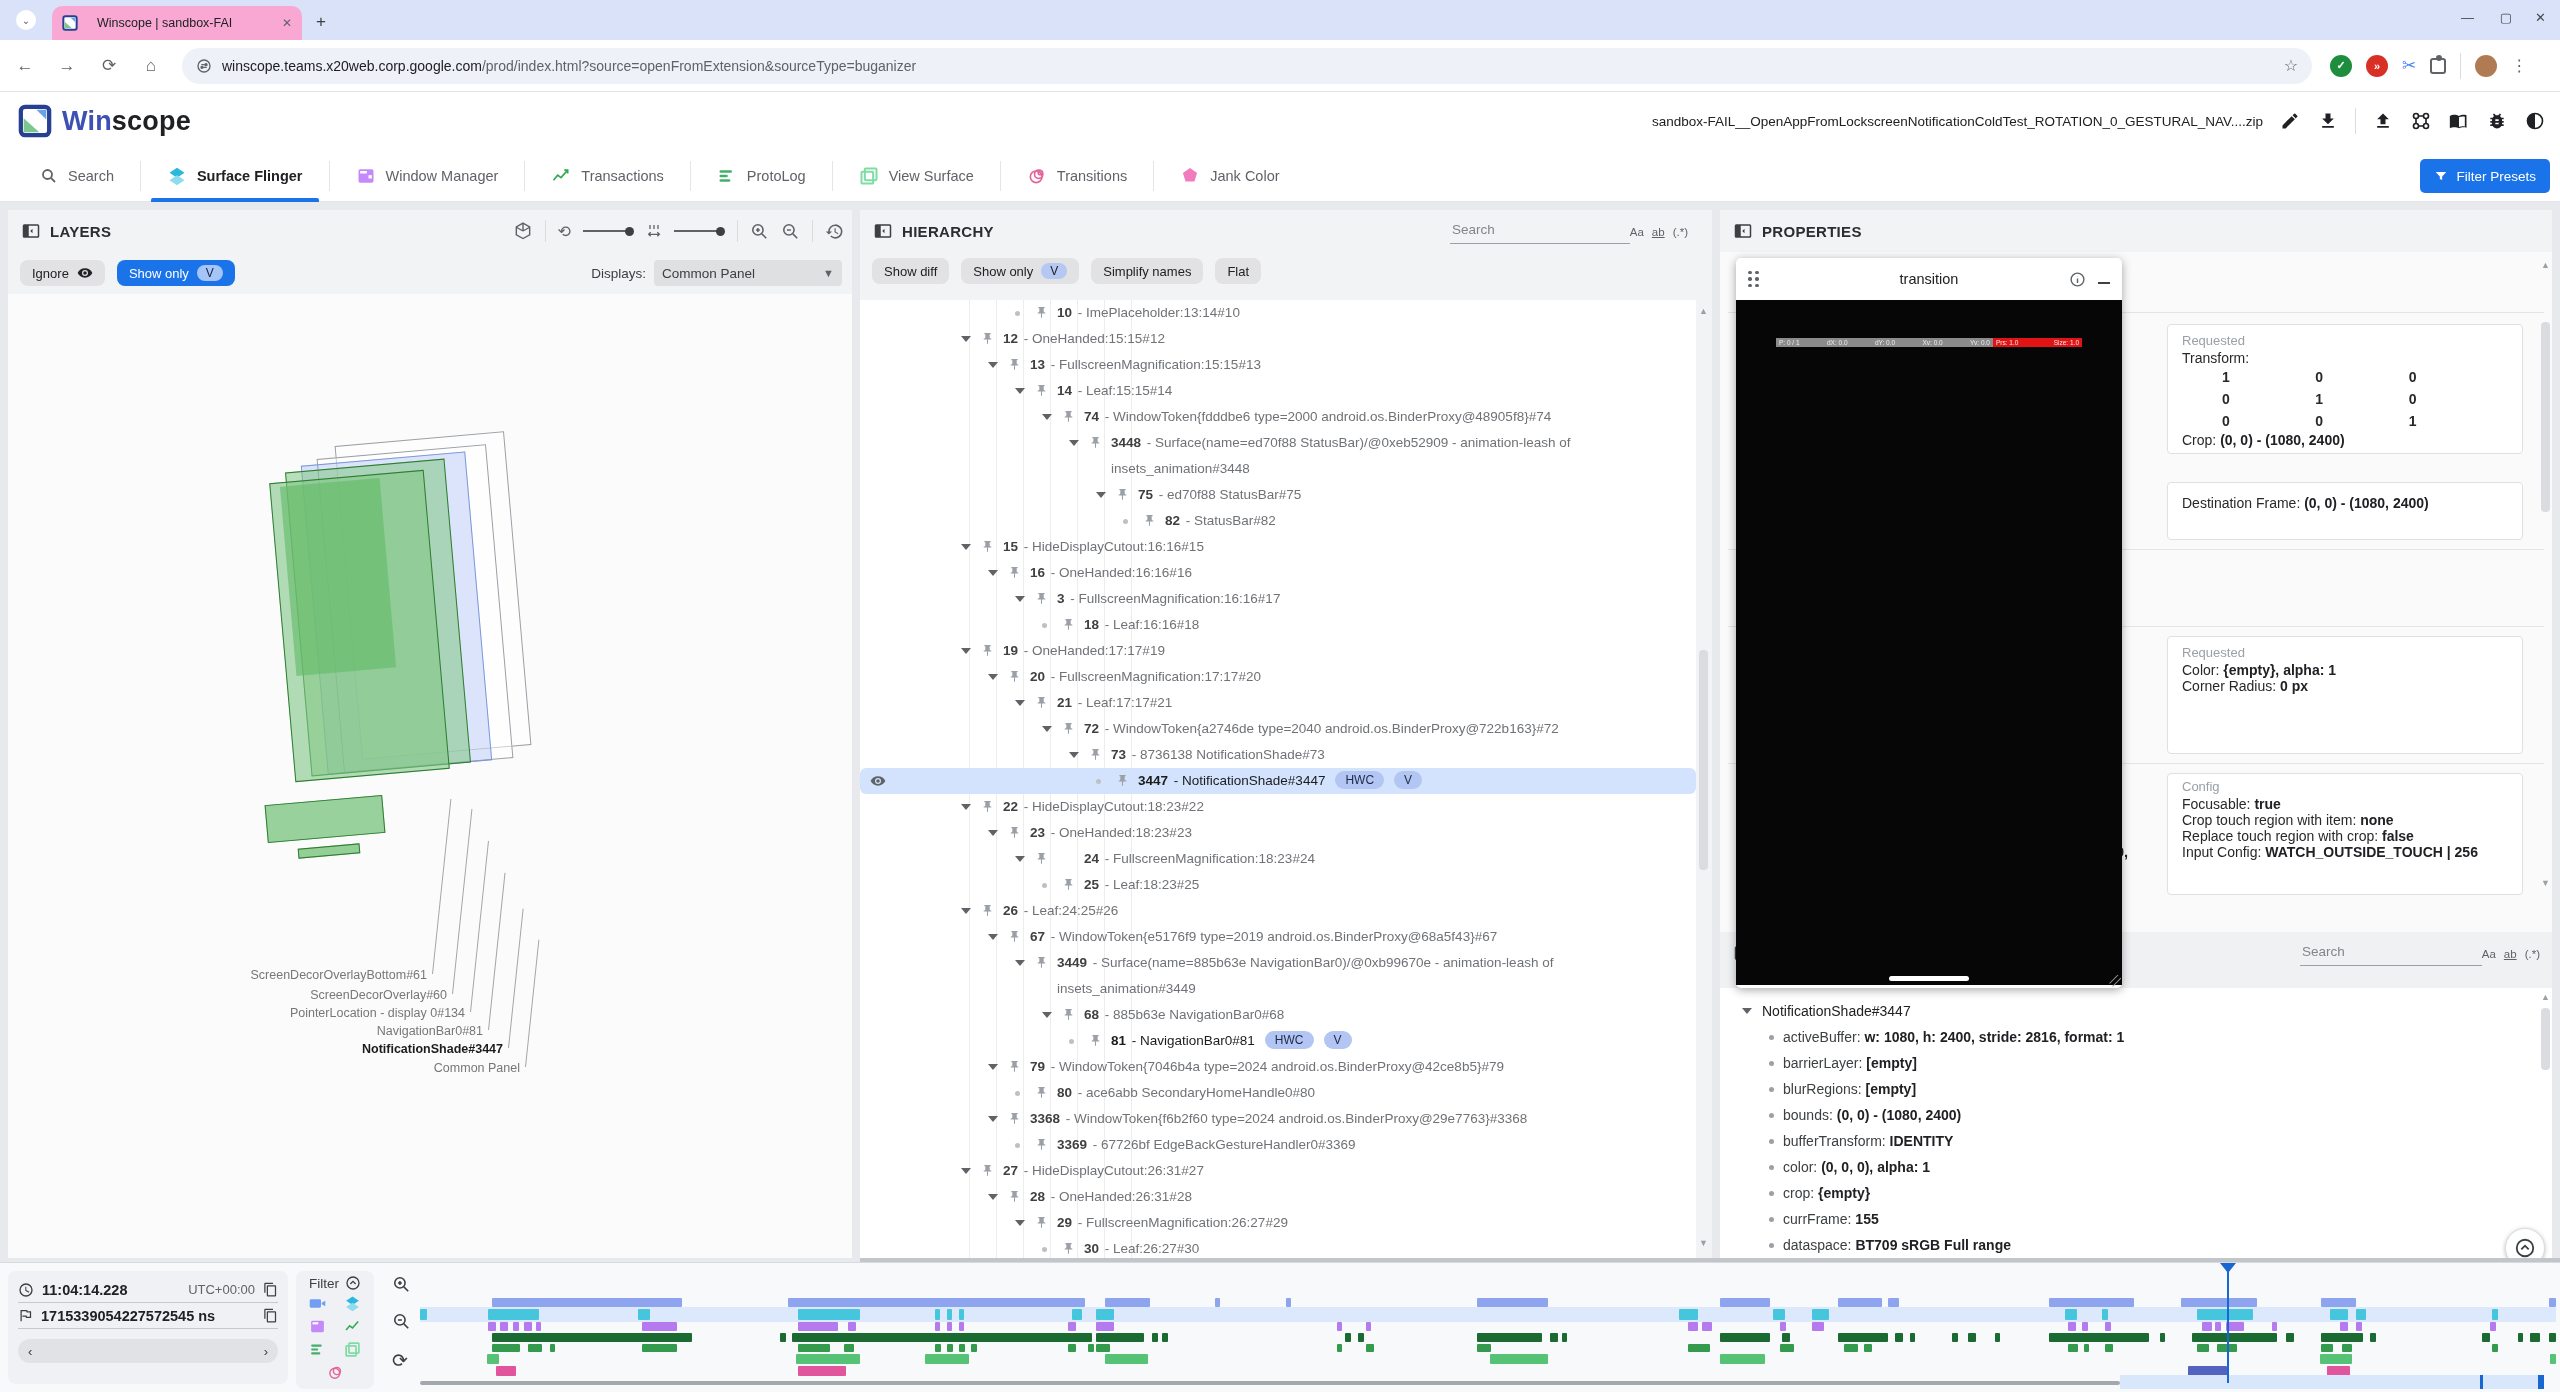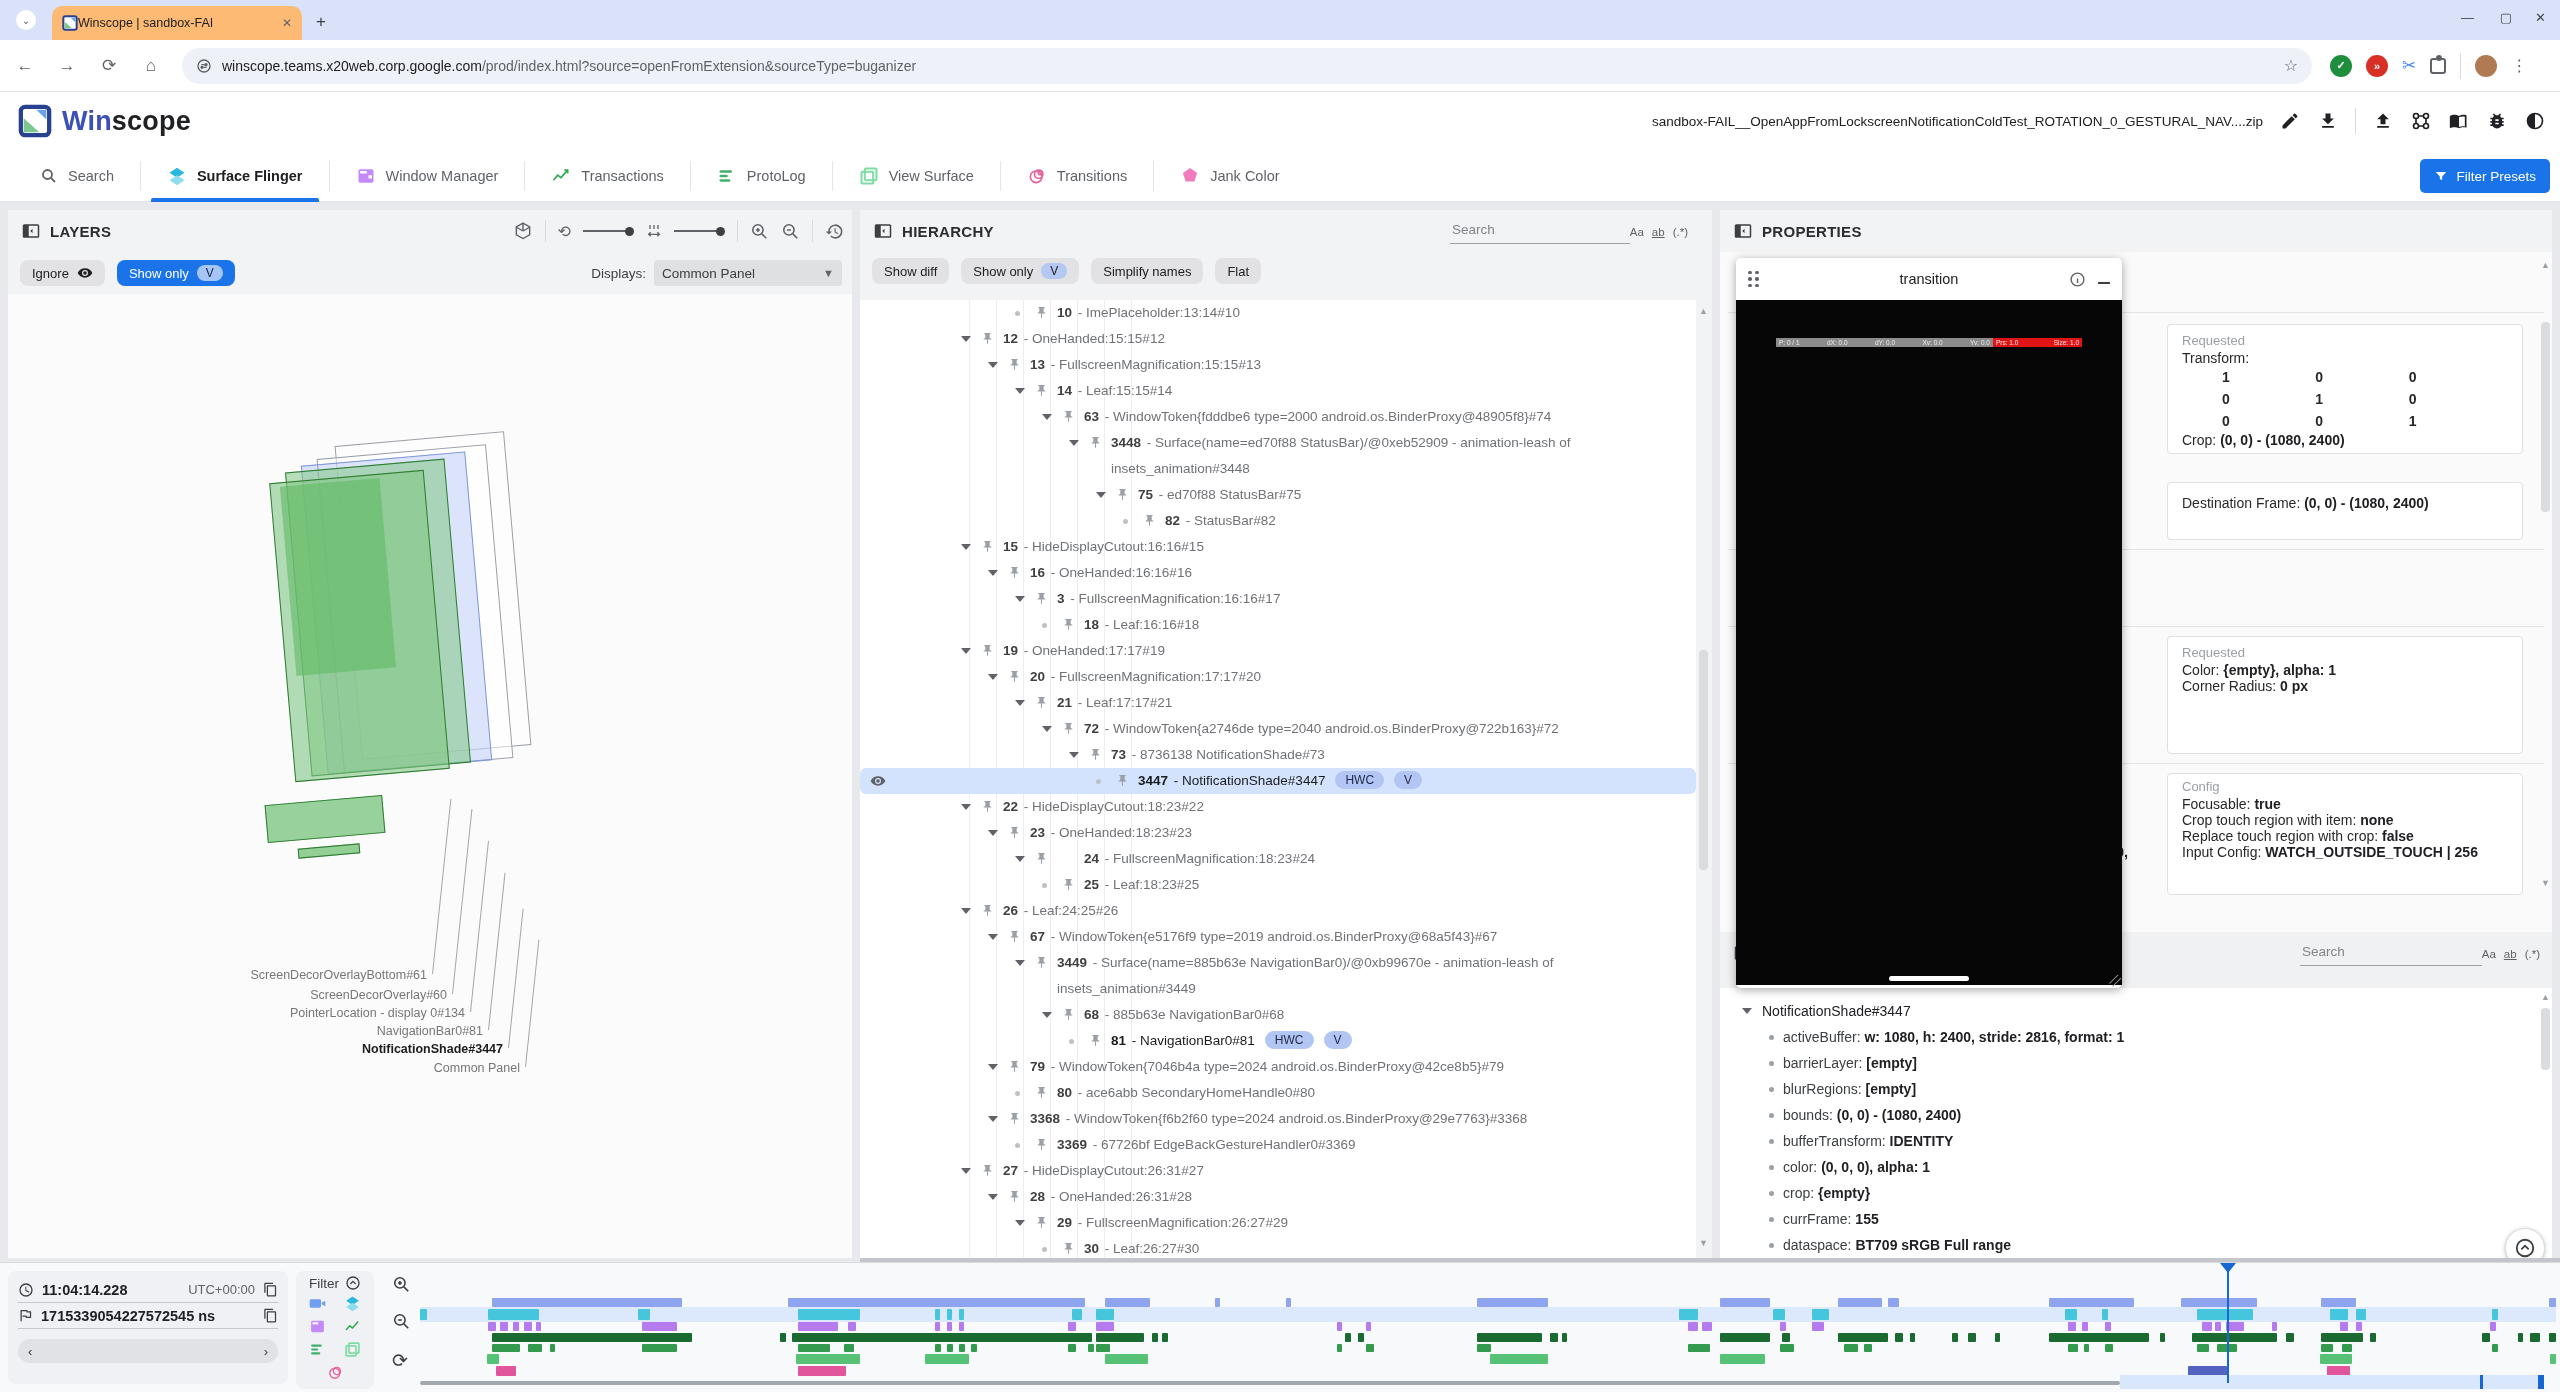--- a/index.html
+++ b/index.html
@@ -1,21 +1,21 @@
 <!DOCTYPE html>
 <html><head>
 <meta charset="utf-8">
 <style>
 *{margin:0;padding:0;box-sizing:border-box}
 html,body{width:2560px;height:1392px;font-family:"Liberation Sans",sans-serif;background:#e7e9ec;overflow:hidden;color:#202124;position:relative}
 .abs{position:absolute}
 svg{display:block}
 
 #tabstrip{position:absolute;left:0;top:0;width:2560px;height:40px;background:#d9e2f8}
-#tab{position:absolute;left:52px;top:6px;width:250px;height:34px;background:#fdba74;border-radius:10px 10px 0 0;display:flex;align-items:center;padding:1px 10px;gap:0}
+#tab{position:absolute;left:52px;top:6px;width:250px;height:34px;background:#f9a8d4;border-radius:10px 10px 0 0;display:flex;align-items:center;padding:1px 10px;gap:19px}
 #tab .ttl{font-size:12.5px;white-space:nowrap;overflow:hidden;max-width:180px}
 .winctl{position:absolute;top:10px;color:#45484d;font-size:13px}
 #toolbar{position:absolute;left:0;top:40px;width:2560px;height:52px;background:#fff;border-bottom:1px solid #e0e3e8;display:flex;align-items:center}
 .tbicon{width:34px;height:34px;border-radius:50%;display:flex;align-items:center;justify-content:center;color:#5f6368;font-size:17px;margin-left:8px}
 #omnibox{height:36px;flex:0 0 2130px;margin-left:14px;background:#eef1f8;border-radius:18px;display:flex;align-items:center;padding:0 14px;gap:10px}
 #omnibox .url{font-size:14px;white-space:nowrap;overflow:hidden}
 #omnibox .url .dom{color:#202124}
 #omnibox .url .path{color:#5f6368}
 .extrow{display:flex;align-items:center;gap:14px;margin-left:18px}
 .crc{width:22px;height:22px;border-radius:50%;display:flex;align-items:center;justify-content:center;color:#fff;font-size:11px;font-weight:bold}
@@ -439,21 +439,21 @@
         </span><span class="tlabel" style="margin-left: 170px; max-width: 662px;"><b>13</b> - FullscreenMagnification:15:15#13</span></div>
       <div class="trow" style="top: 78px; height: 26px;"><span class="arrow" style="left: 155px;"></span><span class="pin" style="left: 175px;">
           <svg width="13" height="13" viewBox="0 0 24 24" fill="#9aa0a6">
             <path d="M16 9V4h1c.55 0 1-.45 1-1s-.45-1-1-1H7c-.55 0-1 .45-1 1s.45 1 1 1h1v5c0 1.66-1.34 3-3 3v2h5.97v7l1 1 1-1v-7H19v-2c-1.66 0-3-1.34-3-3z"></path>
           </svg>
         </span><span class="tlabel" style="margin-left: 197px; max-width: 635px;"><b>14</b> - Leaf:15:15#14</span></div>
       <div class="trow" style="top: 104px; height: 26px;"><span class="arrow" style="left: 182px;"></span><span class="pin" style="left: 202px;">
           <svg width="13" height="13" viewBox="0 0 24 24" fill="#9aa0a6">
             <path d="M16 9V4h1c.55 0 1-.45 1-1s-.45-1-1-1H7c-.55 0-1 .45-1 1s.45 1 1 1h1v5c0 1.66-1.34 3-3 3v2h5.97v7l1 1 1-1v-7H19v-2c-1.66 0-3-1.34-3-3z"></path>
           </svg>
-        </span><span class="tlabel" style="margin-left: 224px; max-width: 608px;"><b>63</b> - WindowToken{fdddbe6 type=2000 android.os.BinderProxy@48905f8}#74</span></div>
+        </span><span class="tlabel" style="margin-left: 224px; max-width: 608px;"><b>74</b> - WindowToken{fdddbe6 type=2000 android.os.BinderProxy@48905f8}#74</span></div>
       <div class="trow" style="top: 130px; height: 52px;"><span class="arrow" style="left: 209px;"></span><span class="pin" style="left: 229px;">
           <svg width="13" height="13" viewBox="0 0 24 24" fill="#9aa0a6">
             <path d="M16 9V4h1c.55 0 1-.45 1-1s-.45-1-1-1H7c-.55 0-1 .45-1 1s.45 1 1 1h1v5c0 1.66-1.34 3-3 3v2h5.97v7l1 1 1-1v-7H19v-2c-1.66 0-3-1.34-3-3z"></path>
           </svg>
         </span><span class="tlabel" style="margin-left: 251px; max-width: 581px;"><b>3448</b> - Surface(name=ed70f88 StatusBar)/@0xeb52909 - animation-leash of insets_animation#3448</span></div>
       <div class="trow" style="top: 182px; height: 26px;"><span class="arrow" style="left: 236px;"></span><span class="pin" style="left: 256px;">
           <svg width="13" height="13" viewBox="0 0 24 24" fill="#9aa0a6">
             <path d="M16 9V4h1c.55 0 1-.45 1-1s-.45-1-1-1H7c-.55 0-1 .45-1 1s.45 1 1 1h1v5c0 1.66-1.34 3-3 3v2h5.97v7l1 1 1-1v-7H19v-2c-1.66 0-3-1.34-3-3z"></path>
           </svg>
         </span><span class="tlabel" style="margin-left: 278px; max-width: 554px;"><b>75</b> - ed70f88 StatusBar#75</span></div>

